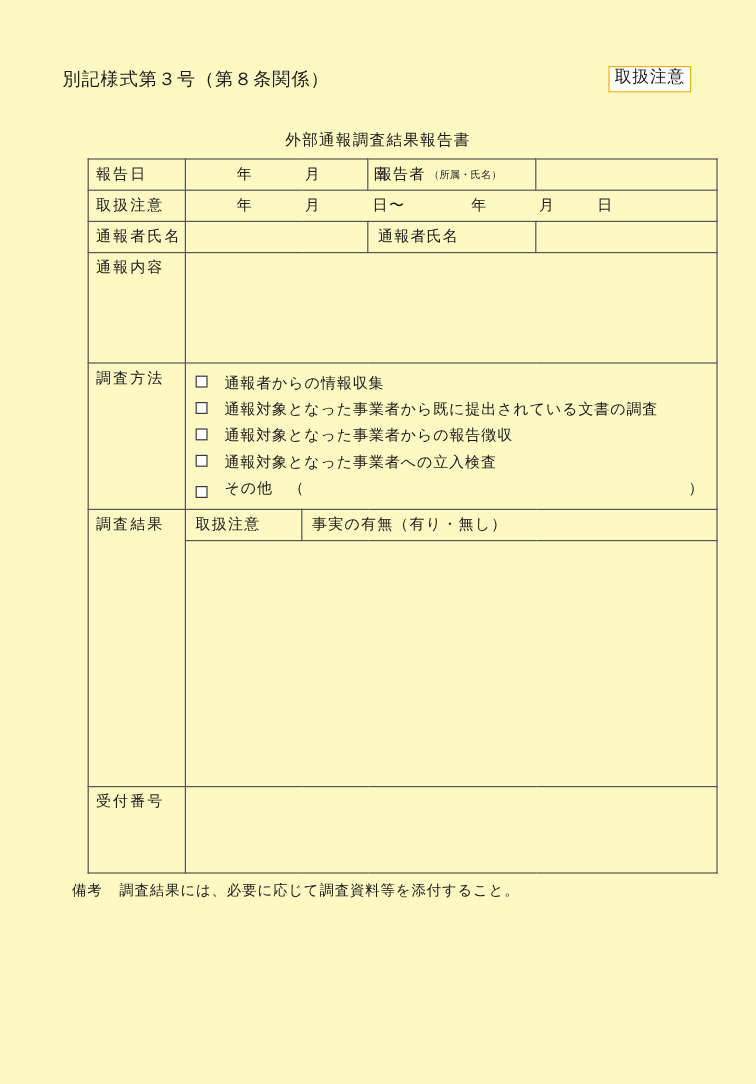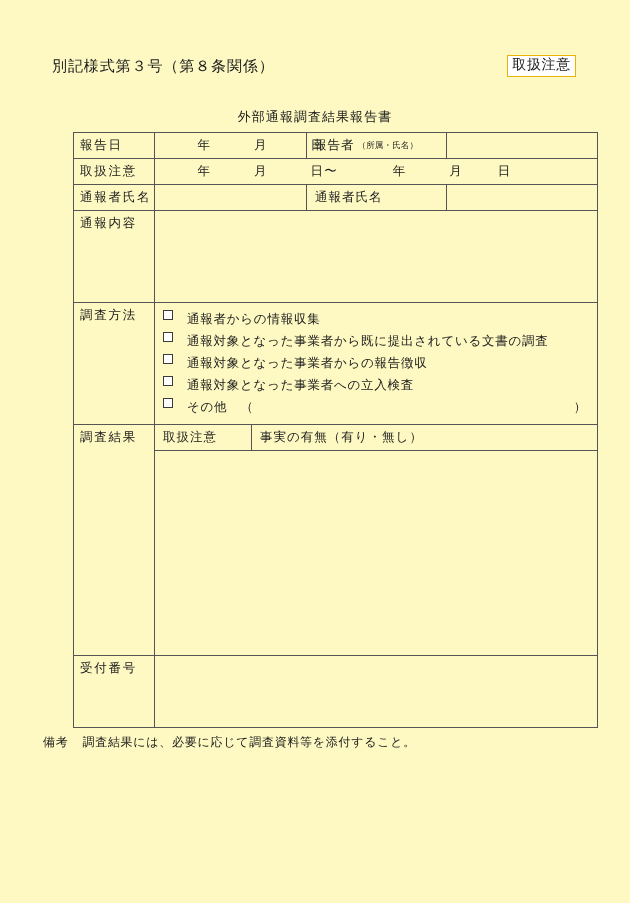--- a/index.html
+++ b/index.html
@@ -115,59 +115,59 @@
     vertical-align: 1px;
     padding-left: 3px;
   }
 
   
   .check-list {
     padding: 5px 0 6px 0;
   }
   .check-item {
     display: flex;
-    align-items: flex-start;
+    align-items: center;
     padding: 2.5px 0 2.5px 8px;
     letter-spacing: 0.06em;
     white-space: nowrap;
     font-size: 12.5px;
   }
   .cbox {
     display: inline-block;
     width: 8px;
     height: 8px;
     border: 1px solid #3a3a3a;
     margin-right: 14px;
     flex: 0 0 auto;
     position: relative;
     top: -1px;
     background: #fff;
   }
   .other-row {
     display: flex;
-    align-items: flex-start;
+    align-items: flex-end;
     padding: 2.5px 10px 2.5px 8px;
     letter-spacing: 0.06em;
     white-space: nowrap;
     font-size: 12.5px;
   }
   .other-row .fill { flex: 1 1 auto; }
 
   
   .sub-cell {
     padding: 4px 0 4px 8px;
     letter-spacing: 0.08em;
     white-space: nowrap;
     font-size: 12.5px;
   }
 
   
   .footnote {
     position: absolute;
-    left: 43px;
+    left: 60px;
     top: 734px;
     font-size: 12px;
     letter-spacing: 0.06em;
     white-space: nowrap;
   }
   .footnote .fn-label { margin-right: 14px; }
 </style>
 </head>
 <body>
 

